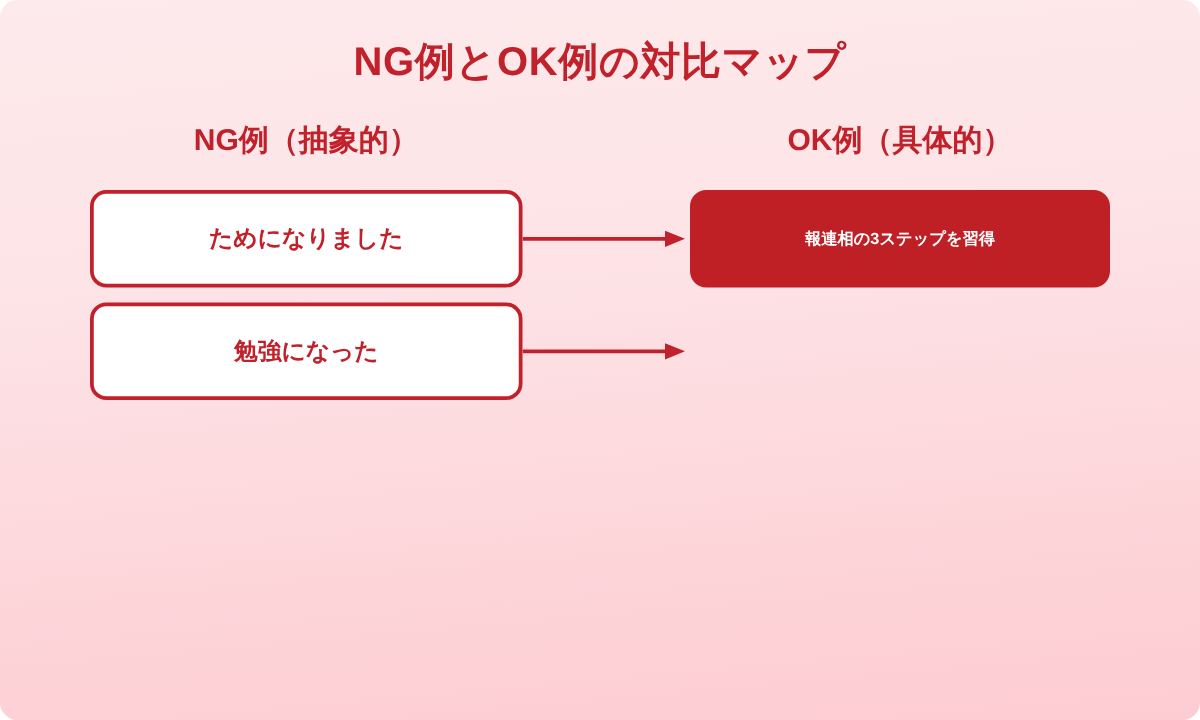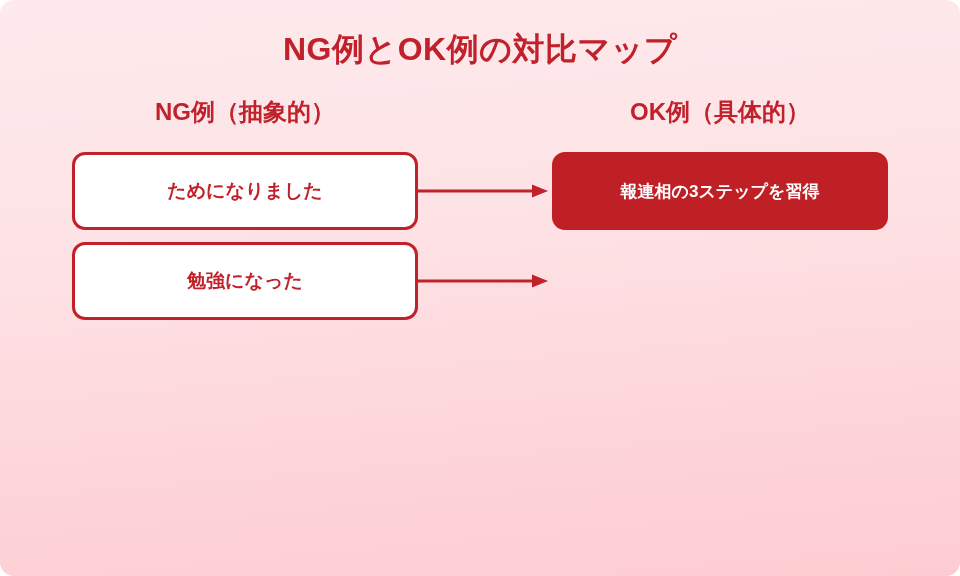--- a/index.html
+++ b/index.html
@@ -86,21 +86,21 @@
     font-size: 19px;
     text-align: center;
   }
 
   .card.ok {
     left: 552px;
     width: 336px;
     background: #bf2026;
     border: 3px solid #bf2026;
     color: #ffffff;
-    font-size: 17px;
+    font-size: 13px;
   }
 
   .arrow {
     position: absolute;
     left: 418px;
     top: 50%;
     transform: translateY(-50%);
     width: 130px;
     height: 16px;
   }

